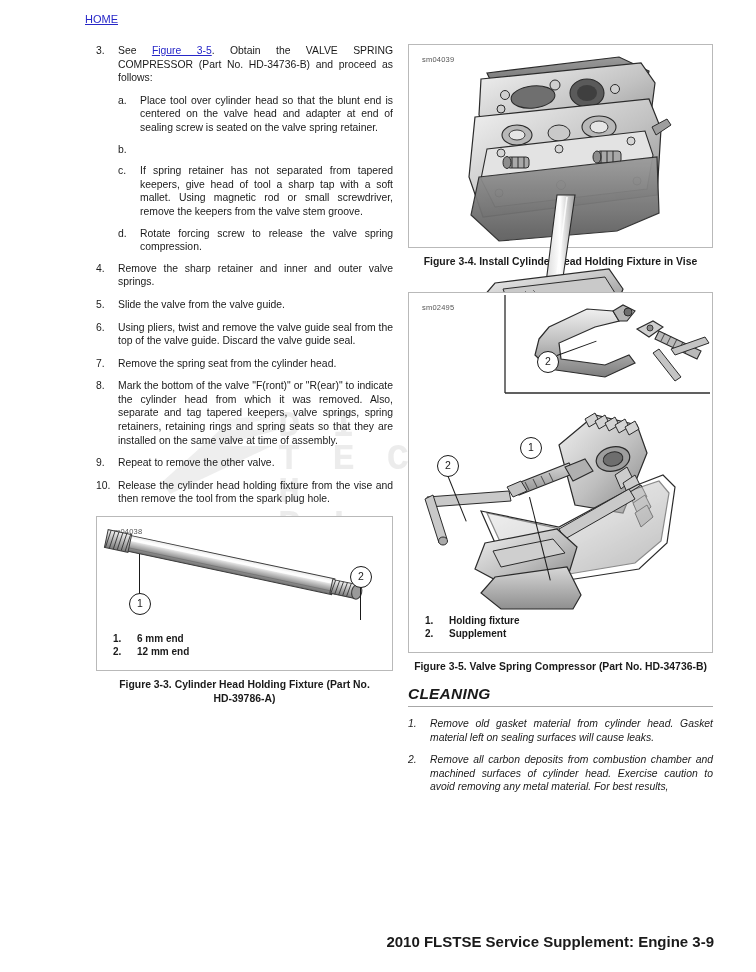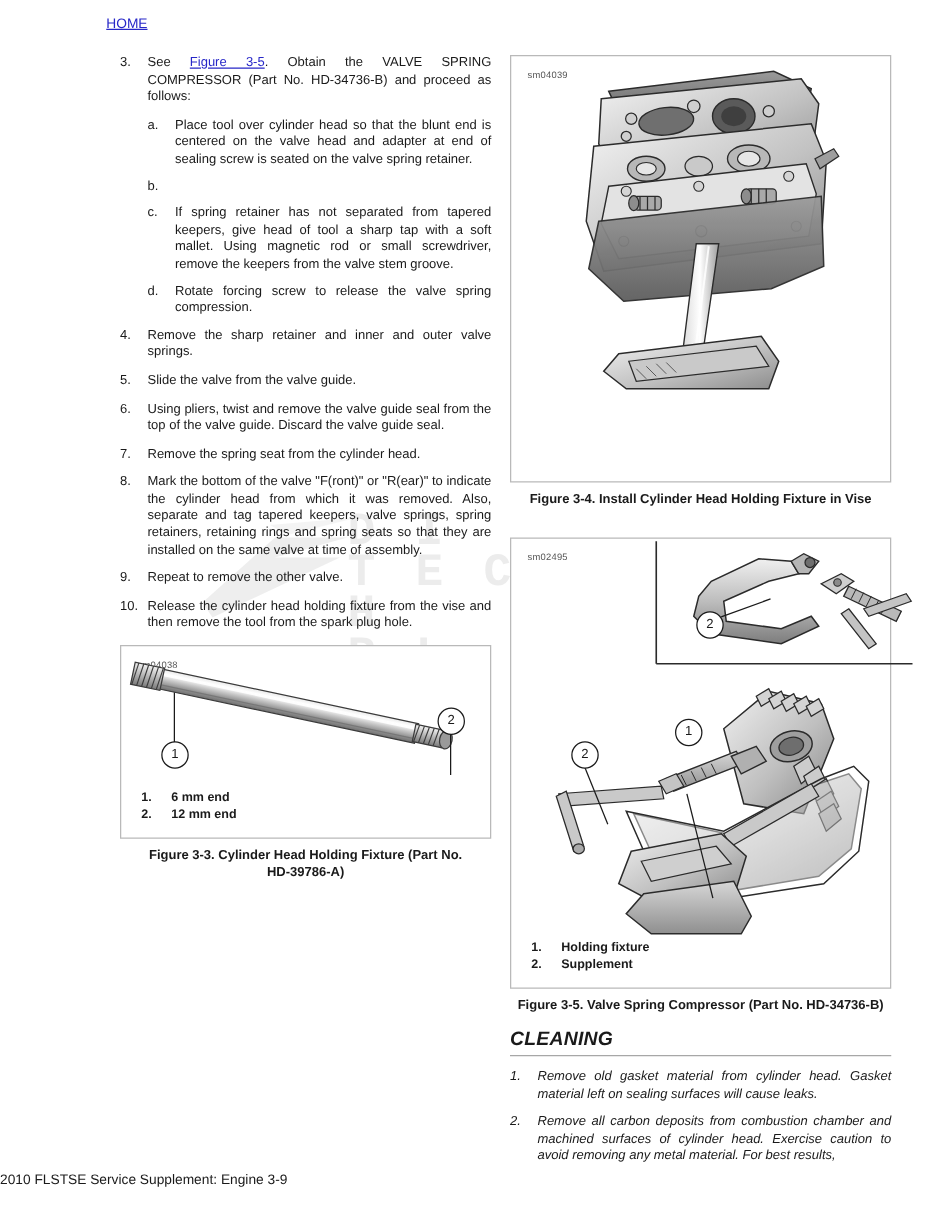--- a/index.html
+++ b/index.html
@@ -146,22 +146,23 @@
     border-bottom: 1.5px solid #a7a7a7;
     margin-bottom: 10px;
   }
 
   
   #footer {
     position: absolute;
     left: 0;
     right: 42px;
     bottom: 22px;
-    font-size: 11px;
-    font-weight: normal;
+    text-align: right;
+    font-size: 15px;
+    font-weight: bold;
     z-index: 3;
   }
 
   
   .callout {
     position: absolute;
     width: 20px;
     height: 20px;
     border: 1.2px solid #1a1a1a;
     border-radius: 50%;
@@ -325,21 +326,21 @@
     <div class="fig-caption">
       <span>Figure 3-3. Cylinder Head Holding Fixture (Part No.</span><br>
       <span>HD-39786-A)</span>
     </div>
   </div>
 
 </div>
 
 <div id="right-col">
 
-  <div class="figure-box" style="height:342px;">
+  <div class="figure-box" style="height:204px;">
     <span class="fig-id">sm04039</span>
 
     <div class="fig-art" style="height:270px;">
       <svg viewBox="0 0 303 270" width="303" height="270">
         <defs>
           <linearGradient id="mg1" x1="0" y1="0" x2="1" y2="1">
             <stop offset="0%" stop-color="#f4f4f4"></stop>
             <stop offset="55%" stop-color="#c2c2c2"></stop>
             <stop offset="100%" stop-color="#8c8c8c"></stop>
           </linearGradient>
@@ -410,21 +411,21 @@
           <line x1="100" y1="250" x2="108" y2="258"></line>
           <line x1="108" y1="248" x2="116" y2="256"></line>
           <line x1="116" y1="246" x2="124" y2="254"></line>
           <line x1="124" y1="245" x2="132" y2="253"></line>
         </g>
       </svg>
     </div>
   </div>
   <div class="fig-caption">Figure 3-4. Install Cylinder Head Holding Fixture in Vise</div>
 
-  <div class="figure-box" style="height:361px; margin-top:23px;padding-left:20px;">
+  <div class="figure-box" style="height:361px; margin-top:23px;">
     <span class="fig-id">sm02495</span>
 
     <div class="fig-art" style="height:108px;">
       <svg viewBox="0 0 303 108" width="303" height="108">
         <defs>
           <linearGradient id="cg1" x1="0" y1="0" x2="0" y2="1">
             <stop offset="0%" stop-color="#f0f0f0"></stop>
             <stop offset="50%" stop-color="#bdbdbd"></stop>
             <stop offset="100%" stop-color="#7d7d7d"></stop>
           </linearGradient>

